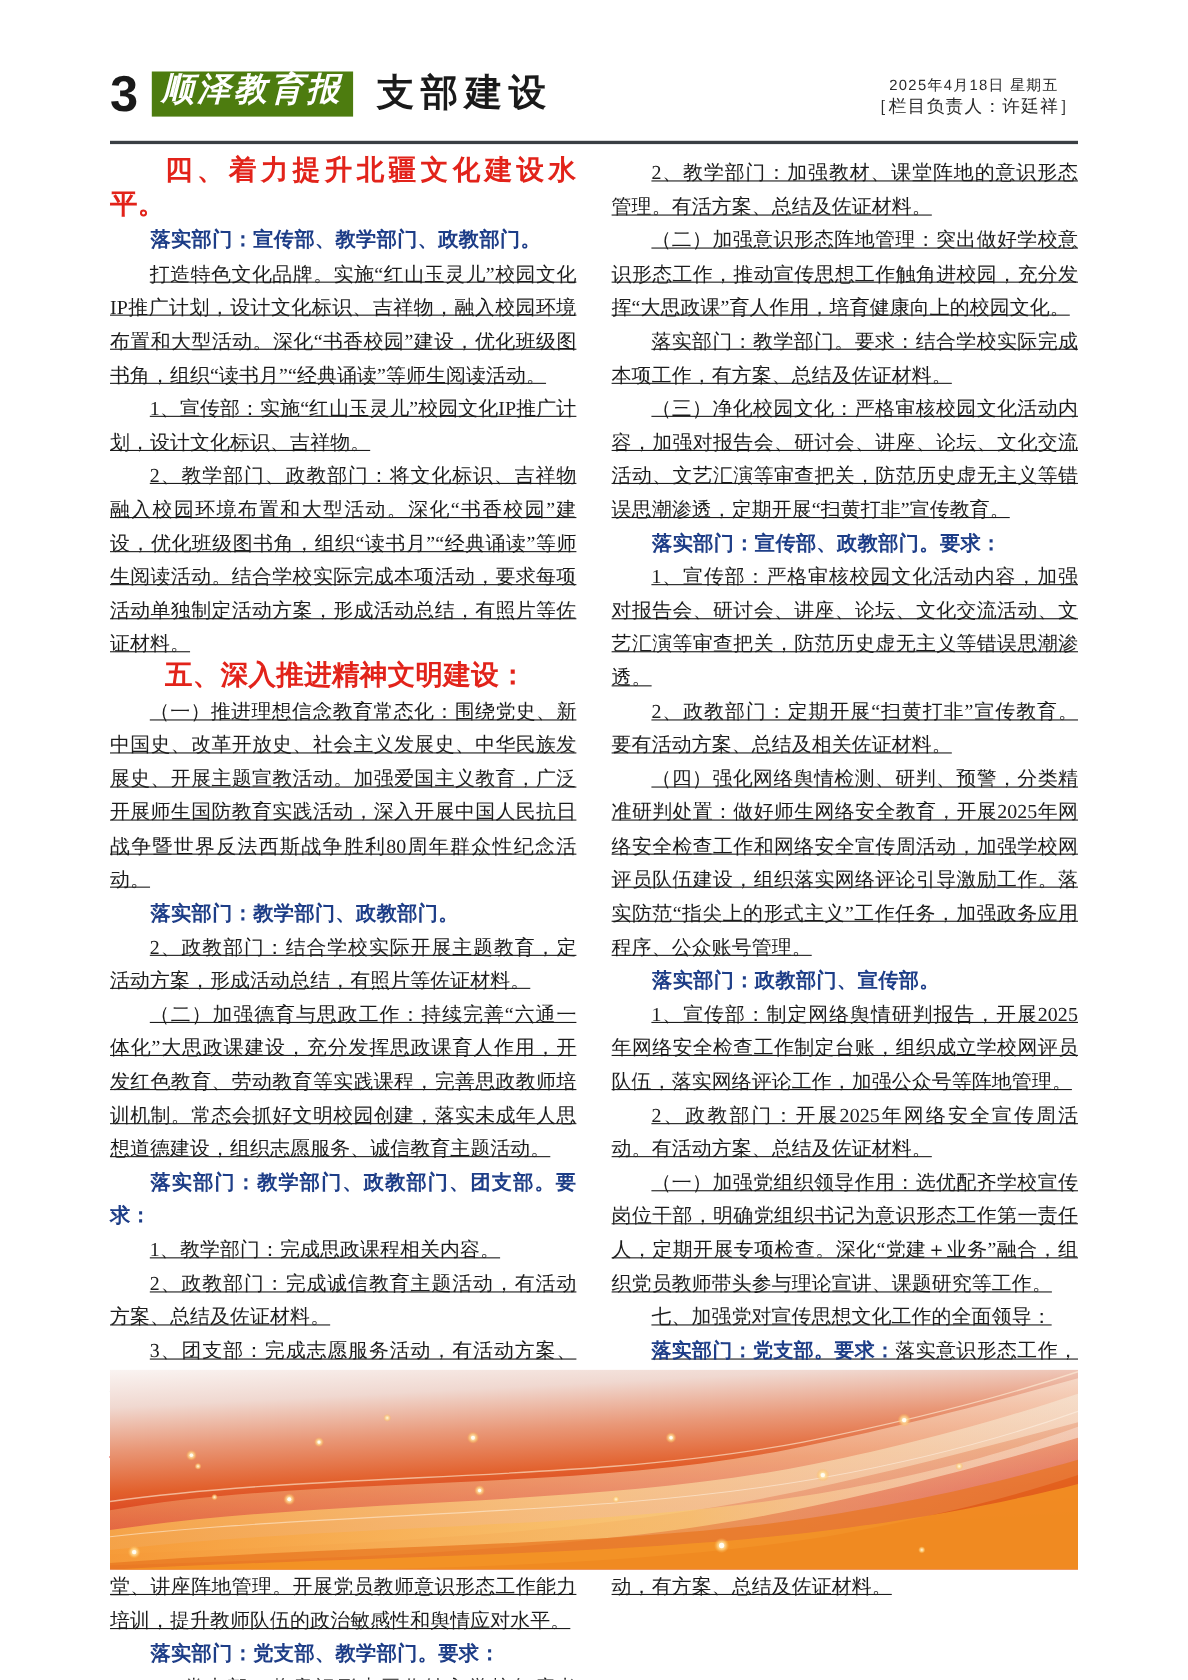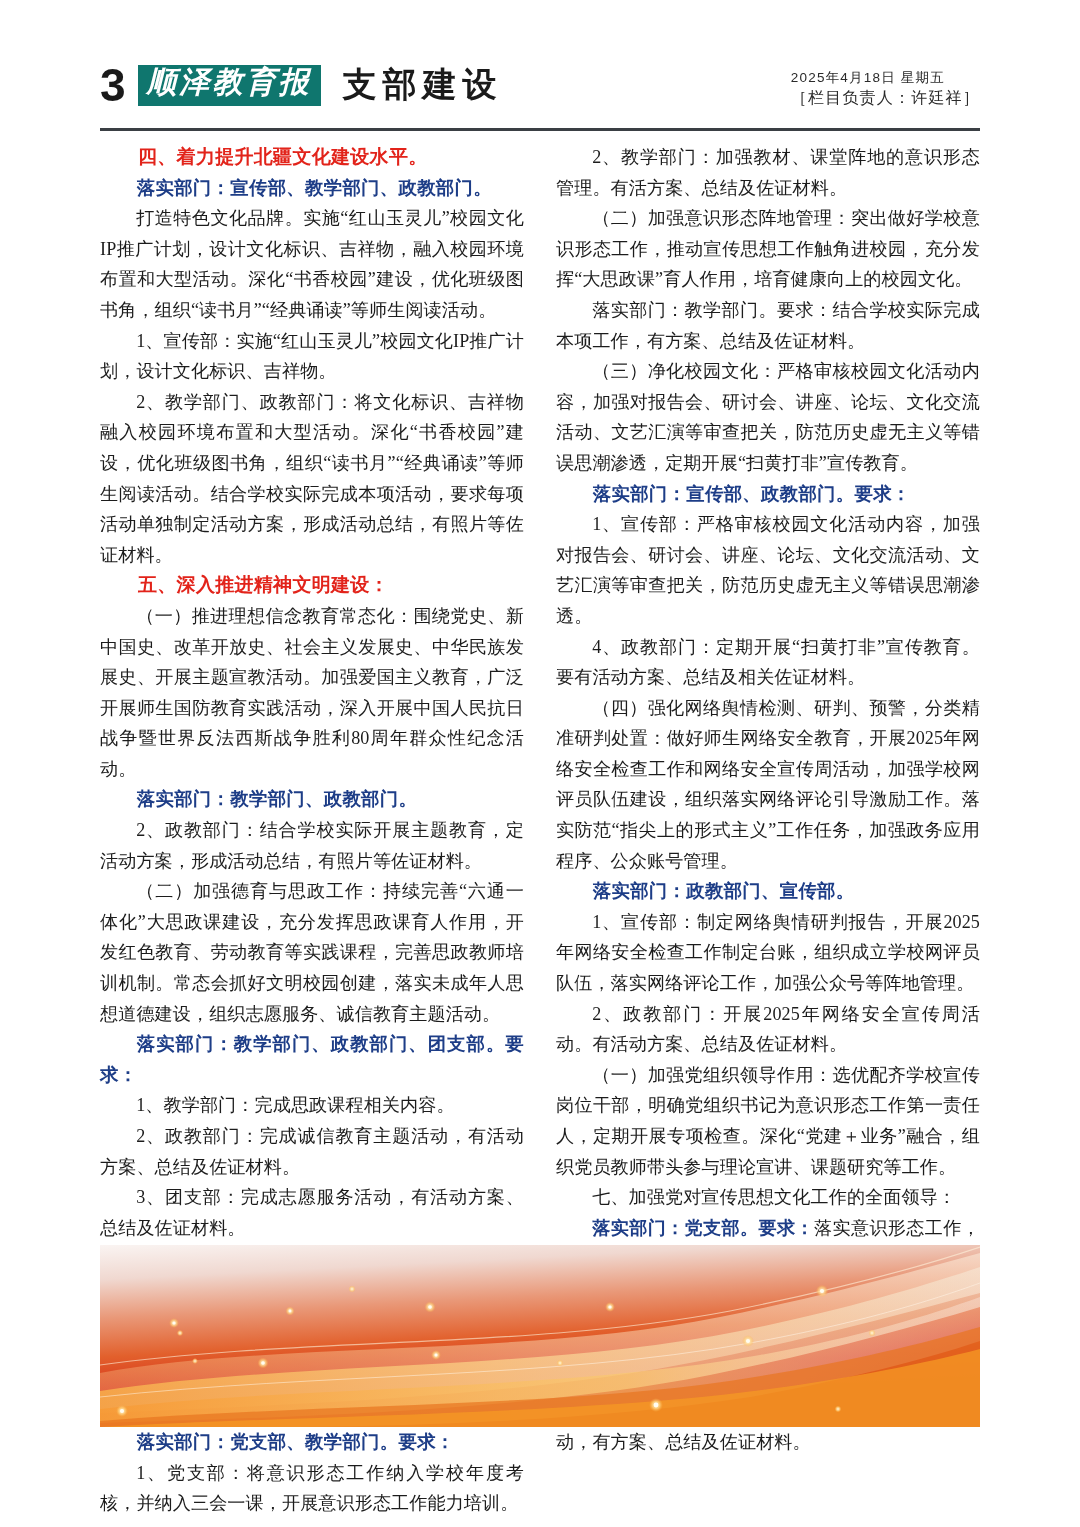--- a/index.html
+++ b/index.html
@@ -41,21 +41,21 @@
   }
   .page-number {
     font-family: "Liberation Sans", sans-serif;
     font-weight: bold;
     font-size: 46px;
     line-height: 46px;
     color: #1a1a1a;
     letter-spacing: 0;
   }
   .paper-logo {
-    background: #0f766e;
+    background: #4d7c0f;
     color: #ffffff;
     font-family: "Liberation Serif", serif;
     font-weight: bold;
     font-size: 30px;
     line-height: 30px;
     padding: 2px 9px 9px 9px;
     letter-spacing: 3px;
     font-style: italic;
     white-space: nowrap;
   }
@@ -66,20 +66,21 @@
     line-height: 34px;
     letter-spacing: 6px;
     color: #1a1a1a;
     margin-left: 10px;
     white-space: nowrap;
   }
   .mh-right {
     position: absolute;
     right: 0;
     top: 6px;
+    text-align: center;
     font-family: "Liberation Sans", sans-serif;
     color: #2a2a2a;
   }
   .mh-date {
     font-size: 13.5px;
     letter-spacing: 1.2px;
     line-height: 20px;
     white-space: nowrap;
   }
   .mh-editor {
@@ -116,26 +117,27 @@
     font-size: 18.1px;
     line-height: 30.6px;
     text-align: justify;
     text-justify: inter-ideograph;
     letter-spacing: 0.1px;
     color: #1c1c1c;
     font-family: "Liberation Serif", "DejaVu Serif", serif;
   }
   p.indent {
     text-indent: 2em;
+    text-decoration: underline;
   }
   p.heading-red {
     color: #e2231a;
     font-weight: bold;
-    font-family: Liberation Serif, serif;
-    font-size: 19px;
+    font-family: Liberation Mono, monospace;
+    font-size: 25px;
     line-height: 30.6px;
     text-indent: 2em;
     letter-spacing: 0.3px;
   }
   p.dept-blue {
     color: #1d3d87;
     font-weight: bold;
     font-family: "Liberation Sans", sans-serif;
     font-size: 18.4px;
     line-height: 30.6px;
@@ -202,21 +204,21 @@
         <p class="blk dept-blue">落实部门：党支部、教学部门。要求：</p>
         <p class="blk indent">1、党支部：将意识形态工作纳入学校年度考核，并纳入三会一课，开展意识形态工作能力培训。</p>
       </div>
     <div class="col" id="col-right">
         <p class="blk indent">2、教学部门：加强教材、课堂阵地的意识形态管理。有活方案、总结及佐证材料。</p>
         <p class="blk indent">（二）加强意识形态阵地管理：突出做好学校意识形态工作，推动宣传思想工作触角进校园，充分发挥“大思政课”育人作用，培育健康向上的校园文化。</p>
         <p class="blk indent">落实部门：教学部门。要求：结合学校实际完成本项工作，有方案、总结及佐证材料。</p>
         <p class="blk indent">（三）净化校园文化：严格审核校园文化活动内容，加强对报告会、研讨会、讲座、论坛、文化交流活动、文艺汇演等审查把关，防范历史虚无主义等错误思潮渗透，定期开展“扫黄打非”宣传教育。</p>
         <p class="blk dept-blue">落实部门：宣传部、政教部门。要求：</p>
         <p class="blk indent">1、宣传部：严格审核校园文化活动内容，加强对报告会、研讨会、讲座、论坛、文化交流活动、文艺汇演等审查把关，防范历史虚无主义等错误思潮渗透。</p>
-        <p class="blk indent">4、政教部门：定期开展“扫黄打非”宣传教育。要有活动方案、总结及相关佐证材料。</p>
+        <p class="blk indent">2、政教部门：定期开展“扫黄打非”宣传教育。要有活动方案、总结及相关佐证材料。</p>
         <p class="blk indent">（四）强化网络舆情检测、研判、预警，分类精准研判处置：做好师生网络安全教育，开展2025年网络安全检查工作和网络安全宣传周活动，加强学校网评员队伍建设，组织落实网络评论引导激励工作。落实防范“指尖上的形式主义”工作任务，加强政务应用程序、公众账号管理。</p>
         <p class="blk dept-blue">落实部门：政教部门、宣传部。</p>
         <p class="blk indent">1、宣传部：制定网络舆情研判报告，开展2025年网络安全检查工作制定台账，组织成立学校网评员队伍，落实网络评论工作，加强公众号等阵地管理。</p>
         <p class="blk indent">2、政教部门：开展2025年网络安全宣传周活动。有活动方案、总结及佐证材料。</p>
         <p class="blk indent">（一）加强党组织领导作用：选优配齐学校宣传岗位干部，明确党组织书记为意识形态工作第一责任人，定期开展专项检查。深化“党建＋业务”融合，组织党员教师带头参与理论宣讲、课题研究等工作。</p>
         <p class="blk indent">七、加强党对宣传思想文化工作的全面领导：</p>
         <p class="blk indent"><span class="dept-inline">落实部门：党支部。要求：</span><span>落实意识形态工作，组织党员教师开展理论宣讲等活动。</span></p>
         <p class="blk indent">（二）提升队伍专业素养：举办宣传思想文化专题培训班，重点提升宣传思想教师的“脚力、眼力、脑力、笔力”培育求真务实的工作作风，推动宣传思想工作更加贴近师生实际需求。</p>
         <p class="blk indent"><span class="dept-inline">落实部门：党支部。要求：</span><span>结合学校实际开展活动，有方案、总结及佐证材料。</span></p>
       </div>

